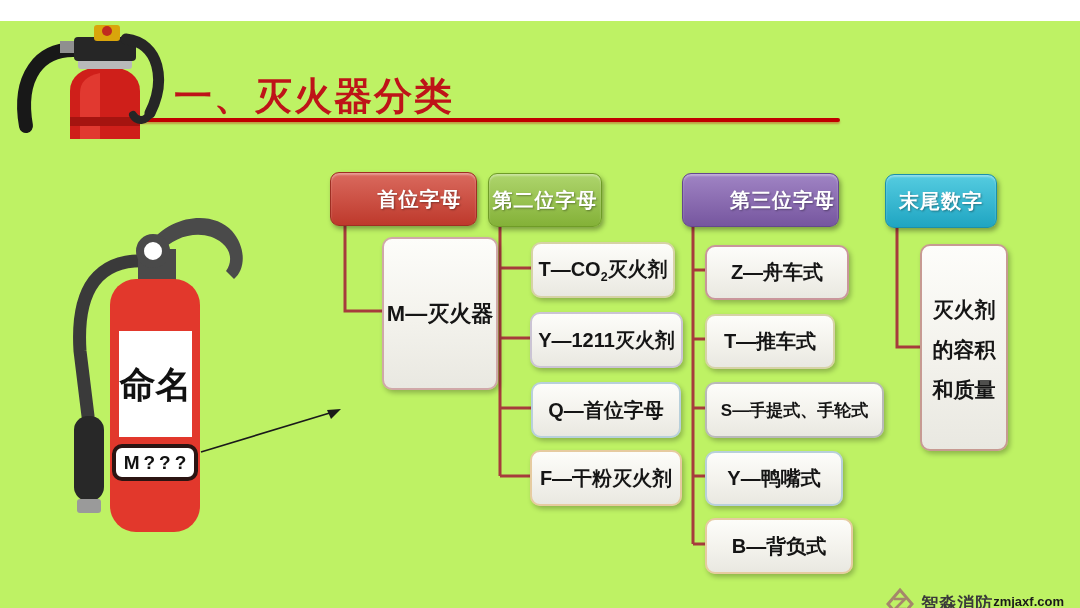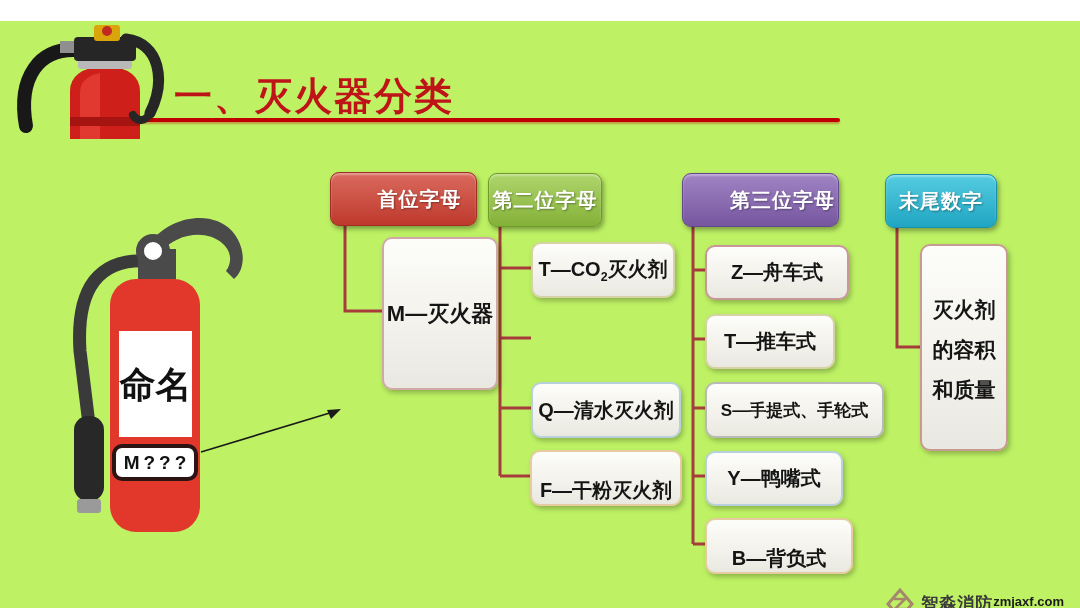--- a/index.html
+++ b/index.html
@@ -37,21 +37,21 @@
     background:linear-gradient(180deg,#FDFDFA 0%,#F3F2EC 55%,#E9E8E1 100%);
     border:2px solid #CCCCCC; box-shadow:2px 3px 5px rgba(0,0,0,.25);
     display:flex; align-items:center; justify-content:center;
     font-weight:bold; color:#151515; font-size:20px; white-space:nowrap;
   }
   .box sub{ font-size:0.62em; }
   .b-pink { border-color:#D0A8A8; }
   .b-olive{ border-color:#D6D2A6; }
   .b-lav  { border-color:#CBC4D4; }
   .b-blue { border-color:#B8D0DB; }
-  .b-org  { border-color:#E6CBA0;align-items:flex-end; }
+  .b-org  { border-color:#E6CBA0; }
   .b-rose { border-color:#C9969B; }
   .b-gray { border-color:#B9B9B9; }
   .b-c4   { border-color:#C79A92; }
   .box-m  { left:382px; top:216px; width:112px; height:149px; font-size:22px; }
   .box-c4 {
     left:920px; top:223px; width:88px; height:207px;
     flex-direction:column; justify-content:flex-start; padding-top:44px; box-sizing:border-box;
     font-size:21px; line-height:40px;
   }
   
@@ -137,22 +137,25 @@
     <span>末尾数字</span>
   </div>
 
   <div class="box box-m b-pink">
     <span>M—灭火器</span>
   </div>
 
   <div class="box b-olive" style="left:531px;top:221px;width:140px;height:52px;">
     <span><span>T—CO</span><sub>2</sub><span>灭火剂</span></span>
   </div>
+  <div class="box b-lav" style="left:530px;top:291px;width:149px;height:52px;">
+    <span>Y—1211灭火剂</span>
+  </div>
   <div class="box b-blue" style="left:531px;top:361px;width:146px;height:52px;">
-    <span>Q—清水灭火剂</span>
+    <span>Q—首位字母</span>
   </div>
   <div class="box b-org" style="left:530px;top:429px;width:148px;height:52px;">
     <span>F—干粉灭火剂</span>
   </div>
 
   <div class="box b-rose" style="left:705px;top:224px;width:140px;height:51px;">
     <span>Z—舟车式</span>
   </div>
   <div class="box b-olive" style="left:705px;top:293px;width:126px;height:51px;">
     <span>T—推车式</span>

